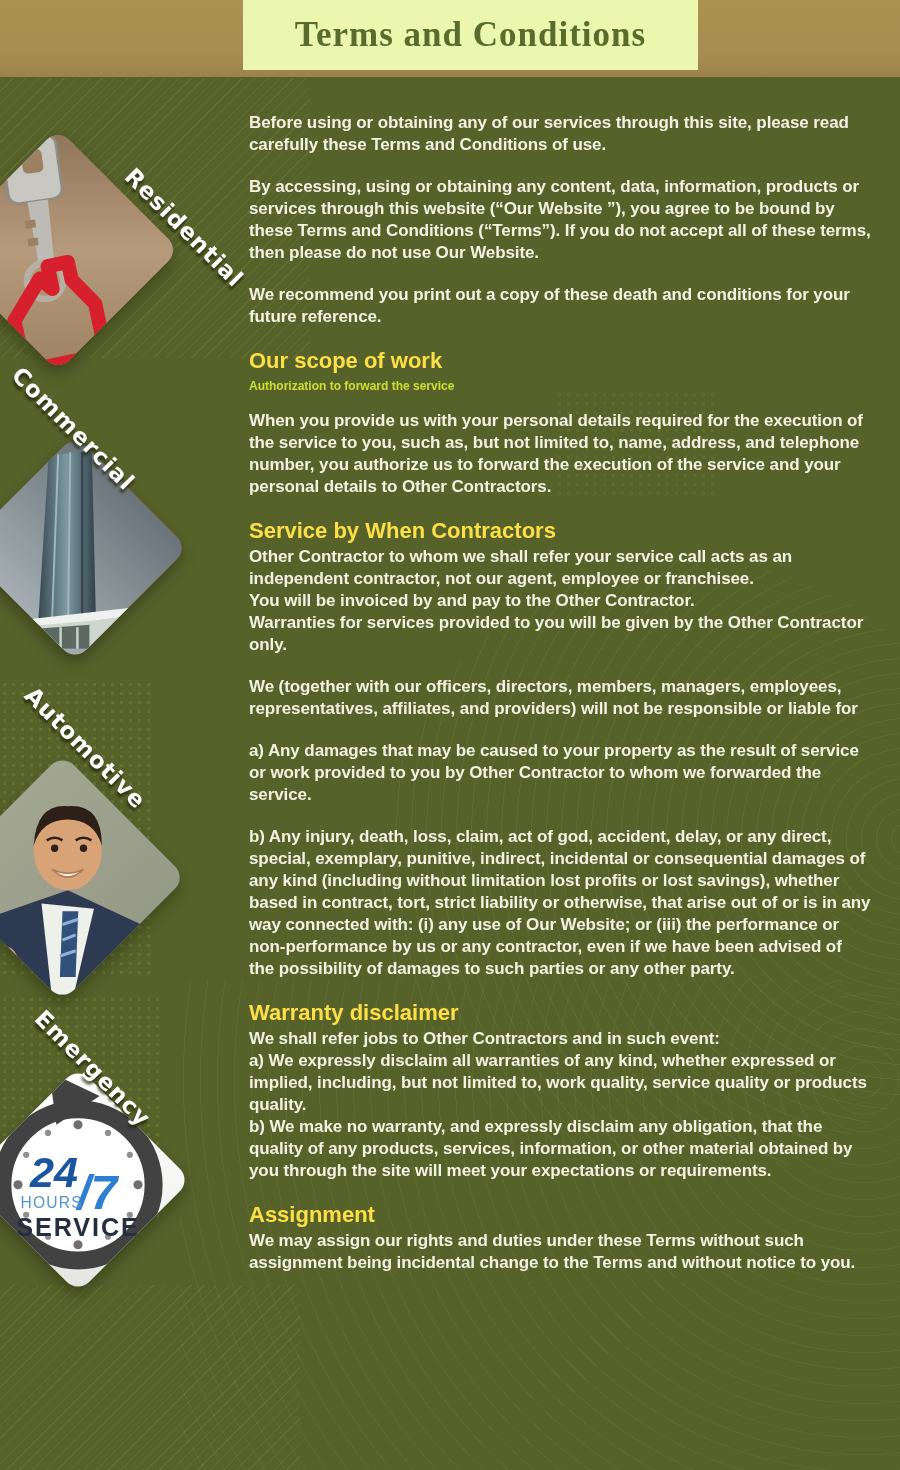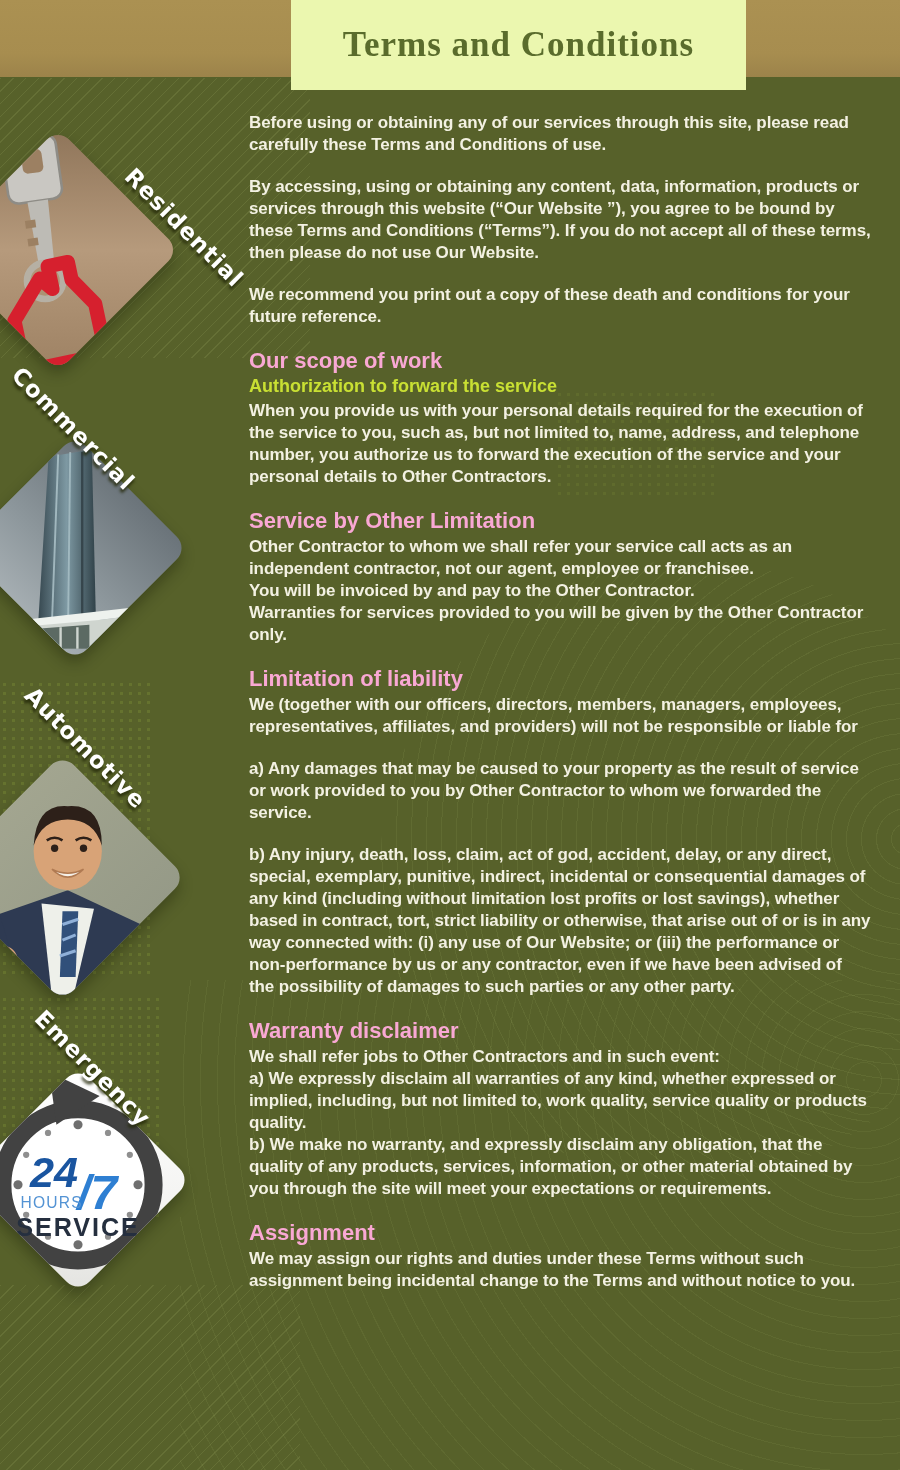--- a/index.html
+++ b/index.html
@@ -13,23 +13,23 @@
     font-family: "Liberation Sans", sans-serif;
   }
   
   .header-bar {
     position: absolute; left:0; top:0;
     width: 900px; height: 77px;
     background: linear-gradient(180deg, #ab9152 0%, #a78d4f 70%, #9c834a 100%);
   }
   .title-box {
     position: absolute; left: 243px; top: 0;
-    width: 455px; height: 90px;
+    width: 455px; height: 70px;
     background: #ebf7af;
-    display: flex; align-items: center; justify-content: center; margin-left: 48px;
+    display: flex; align-items: center; justify-content: center;
   }
   .title-box h1 {
     font-family: "Liberation Serif", "DejaVu Serif", serif;
     font-size: 35px; font-weight: 600;
     color: #5a6c2c; letter-spacing: 1px;
     white-space: nowrap;
   }
   
   .deco { position:absolute; pointer-events:none; }
   .deco-lines-a {
@@ -109,26 +109,26 @@
   
   .content {
     position:absolute; left:249px; top:112px; width:622px;
     color:#f3f1e2;
     font-size:17px; line-height:22px;
     letter-spacing:-0.1px;
   }
   .content p { margin:0 0 20px 0;font-weight:bold; }
   .content .preline { white-space: pre-line; }
   .content h2 {
-    color:#f9a8d4; font-size:22px; line-height:25px;
+    color:#fde047; font-size:22px; line-height:25px;
     font-weight:bold; margin:0 0 3px 0; letter-spacing:0;
   }
   .content h3 {
-    color:#c9e033; font-size:18px; line-height:21px;
-    font-weight:bold; margin:0 0 3px 0; letter-spacing:0;
+    color:#c9e033; font-size:12px; line-height:21px;
+    font-weight:bold; margin:0 0 13px 0; letter-spacing:0;
   }
 </style>
 </head>
 <body>
 
 <div id="root">
 
   <div class="deco deco-lines-a"></div>
   <div class="deco deco-lines-b"></div>
   <div class="deco deco-dots-a"></div>
@@ -269,26 +269,25 @@
   <div class="content">
     <p>Before using or obtaining any of our services through this site, please read carefully these Terms and Conditions of use.</p>
     <p>By accessing, using or obtaining any content, data, information, products or services through this website (“Our Website ”), you agree to be bound by these Terms and Conditions (“Terms”). If you do not accept all of these terms, then please do not use Our Website.</p>
     <p>We recommend you print out a copy of these death and conditions for your future reference.</p>
 
     <h2>Our scope of work</h2>
 
     <h3>Authorization to forward the service</h3>
     <p>When you provide us with your personal details required for the execution of the service to you, such as, but not limited to, name, address, and telephone number, you authorize us to forward the execution of the service and your personal details to Other Contractors.</p>
 
-    <h2>Service by Other Limitation</h2>
+    <h2>Service by When Contractors</h2>
     <p class="preline">Other Contractor to whom we shall refer your service call acts as an independent contractor, not our agent, employee or franchisee.
 You will be invoiced by and pay to the Other Contractor.
 Warranties for services provided to you will be given by the Other Contractor only.</p>
 
-    <h2>Limitation of liability</h2>
     <p>We (together with our officers, directors, members, managers, employees, representatives, affiliates, and providers) will not be responsible or liable for</p>
     <p>a) Any damages that may be caused to your property as the result of service or work provided to you by Other Contractor to whom we forwarded the service.</p>
     <p>b) Any injury, death, loss, claim, act of god, accident, delay, or any direct, special, exemplary, punitive, indirect, incidental or consequential damages of any kind (including without limitation lost profits or lost savings), whether based in contract, tort, strict liability or otherwise, that arise out of or is in any way connected with: (i) any use of Our Website; or (iii) the performance or non-performance by us or any contractor, even if we have been advised of the possibility of damages to such parties or any other party.</p>
 
     <h2>Warranty disclaimer</h2>
     <p class="preline">We shall refer jobs to Other Contractors and in such event:
 a) We expressly disclaim all warranties of any kind, whether expressed or implied, including, but not limited to, work quality, service quality or products quality.
 b) We make no warranty, and expressly disclaim any obligation, that the quality of any products, services, information, or other material obtained by you through the site will meet your expectations or requirements.</p>
 
     <h2>Assignment</h2>

